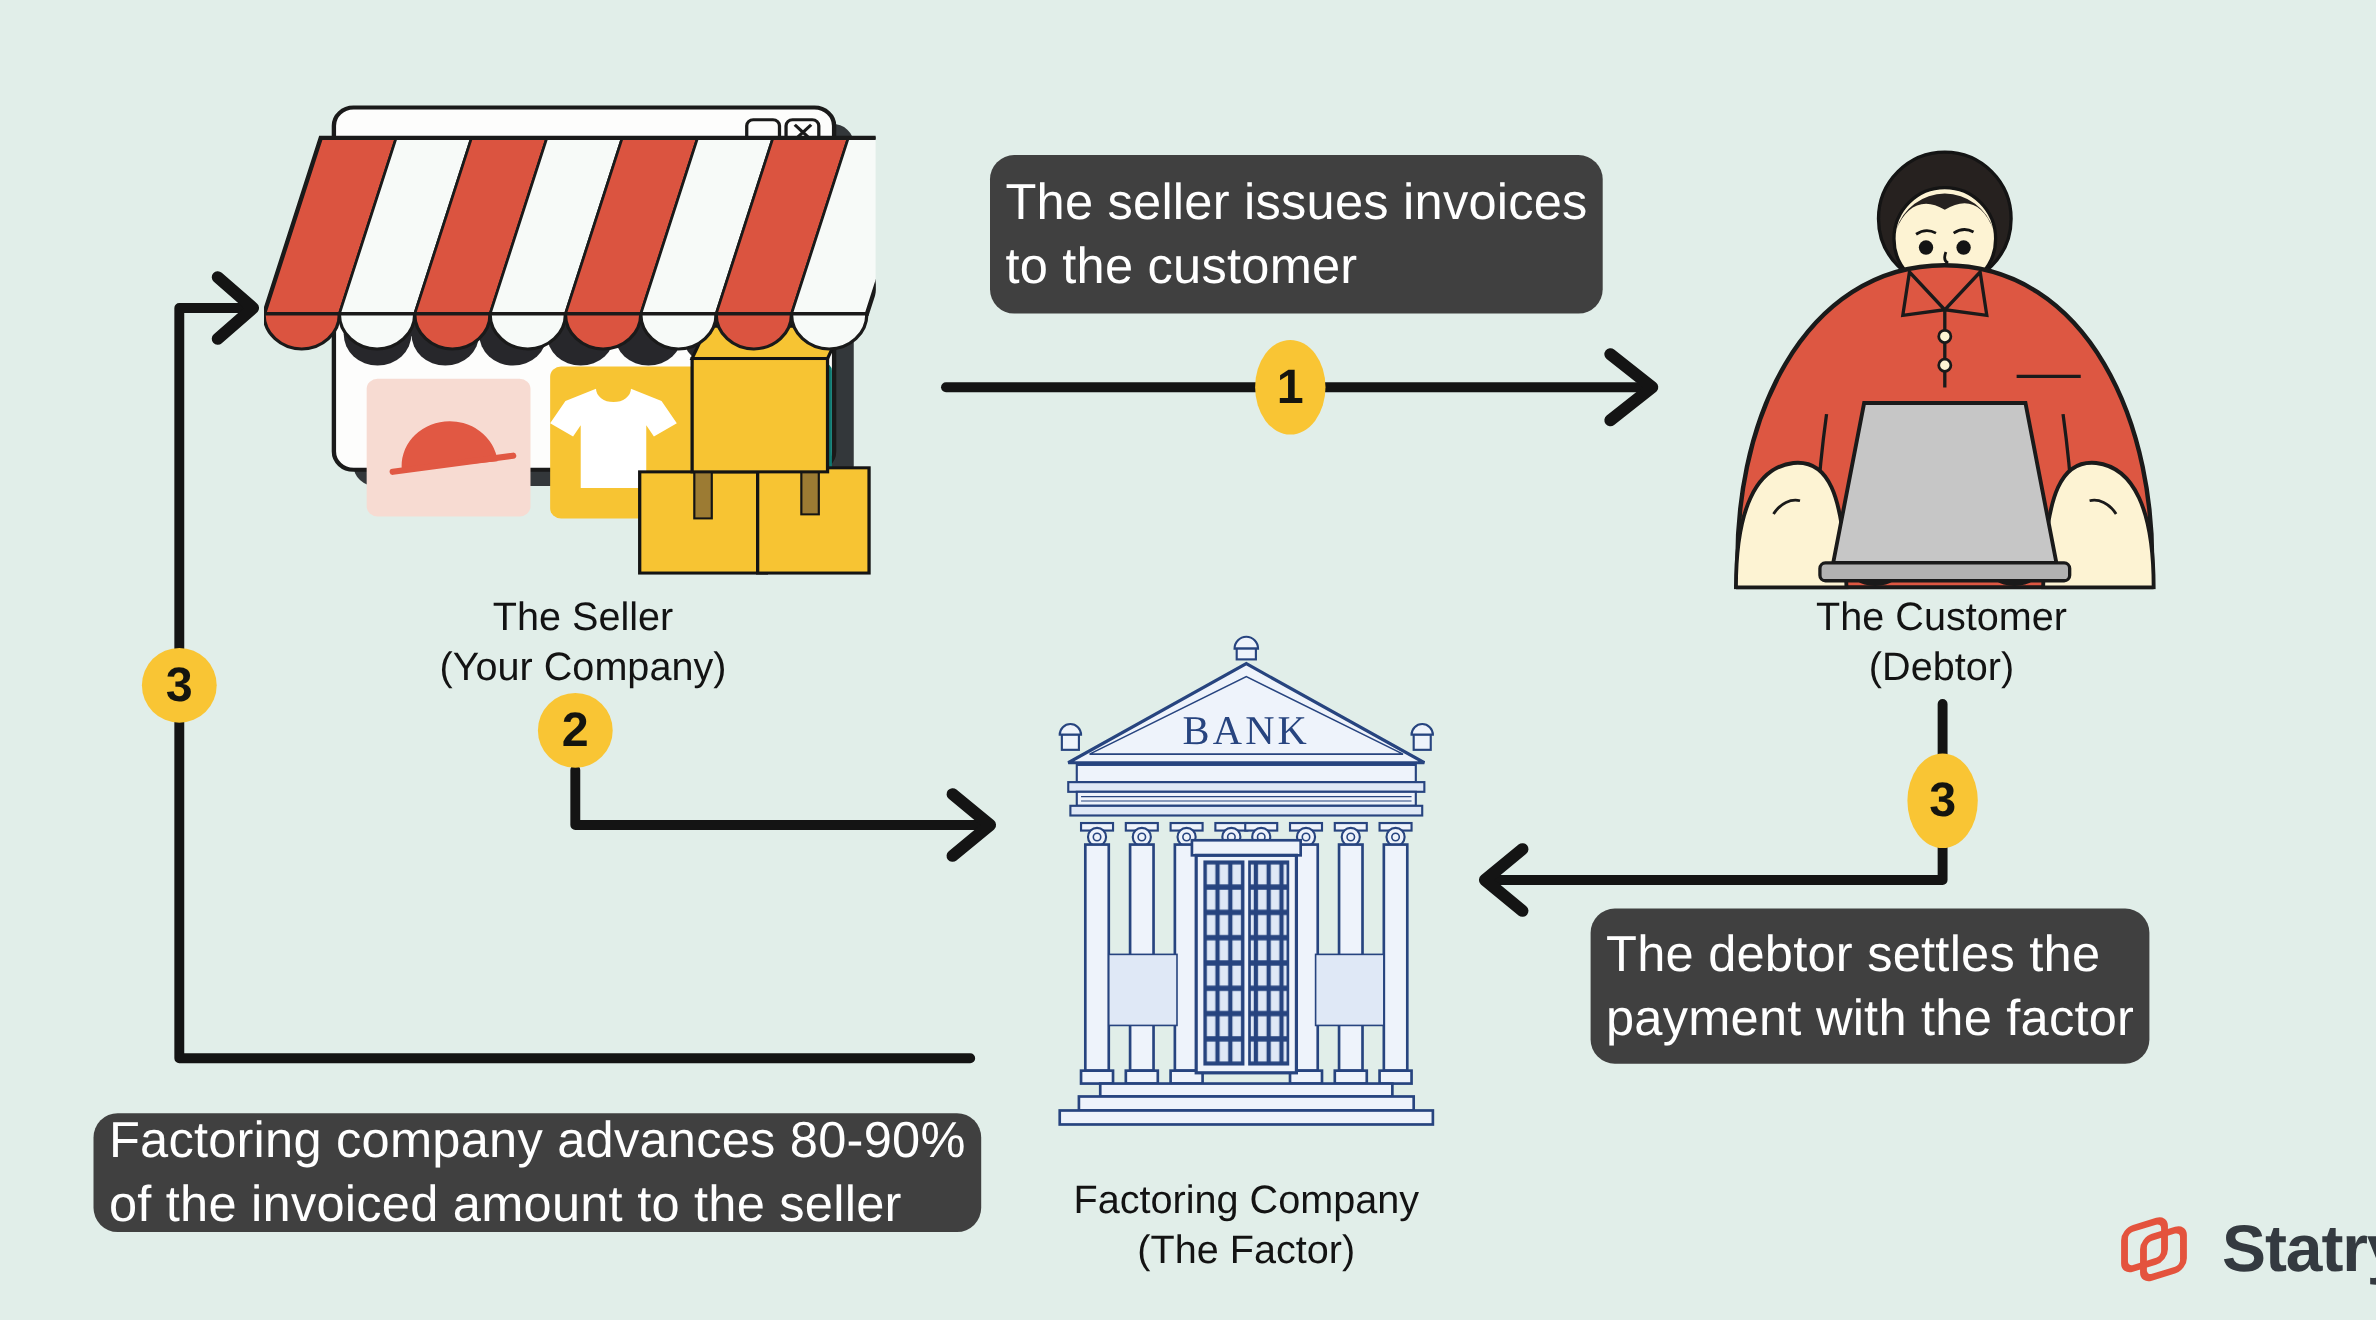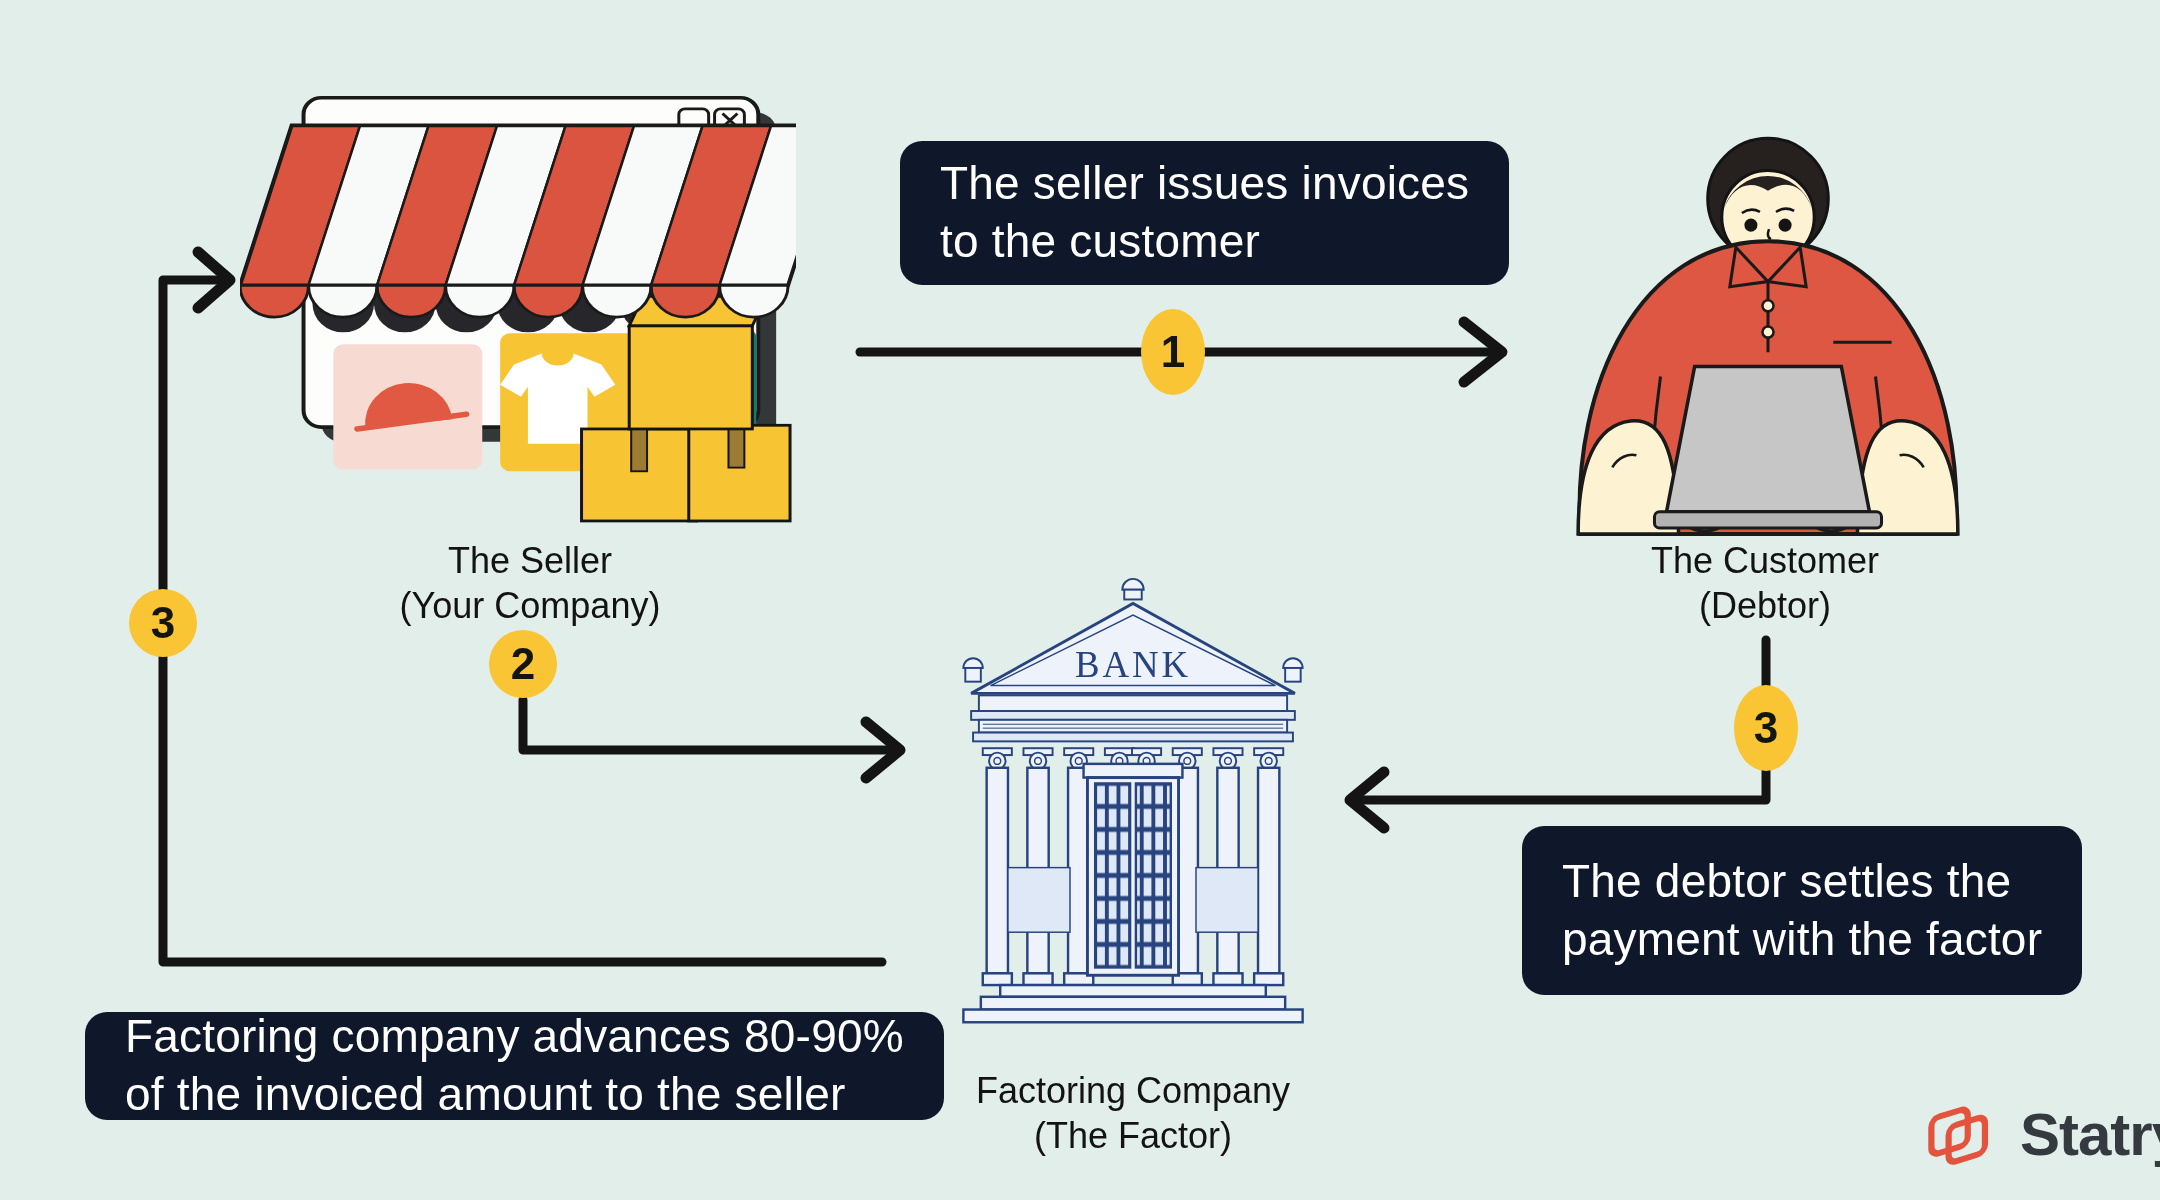--- a/index.html
+++ b/index.html
@@ -16,22 +16,22 @@
   .badge{
     position:absolute;display:flex;align-items:center;justify-content:center;
     background:#f9c534;border-radius:50%;
     font-weight:700;font-size:44px;color:#15150f;line-height:1;
   }
   .badge.round{width:68px;height:68px;}
   .badge.oval{width:64px;height:86px;}
   
   .step-box{
     position:absolute;display:inline-flex;align-items:center;
-    background:#0f172a;color:#ffffff;border-radius:22px;
-    padding:0 40px;font-size:46px;line-height:1.26;font-weight:500;
+    background:#404040;color:#ffffff;border-radius:22px;
+    padding:0 14px;font-size:46px;line-height:1.26;font-weight:500;
     white-space:pre-line;letter-spacing:0.2px;
   }
   
   .entity-label{
     position:absolute;transform:translateX(-50%);
     text-align:center;font-size:36px;line-height:1.25;font-weight:400;
     white-space:pre-line;color:#131313;
   }
   
   .logo{position:absolute;left:1918px;top:1088px;display:flex;align-items:center;gap:14px;}
@@ -268,21 +268,21 @@
 
   <div class="badge oval" style="left:1141px;top:309px;">1</div>
   <div class="badge round" style="left:489px;top:630px;">2</div>
   <div class="badge round" style="left:129px;top:589px;">3</div>
   <div class="badge oval" style="left:1734px;top:685px;">3</div>
 
   <div class="step-box" style="left:900px;top:141px;height:144px;">The seller issues invoices
 to the customer</div>
   <div class="step-box" style="left:85px;top:1012px;height:108px;">Factoring company advances 80-90%
 of the invoiced amount to the seller</div>
-  <div class="step-box" style="left:1522px;top:826px;height:169px;">The debtor settles the
+  <div class="step-box" style="left:1446px;top:826px;height:141px;">The debtor settles the
 payment with the factor</div>
 
   <div class="entity-label" style="left:530px;top:538px;">The Seller
 (Your Company)</div>
   <div class="entity-label" style="left:1765px;top:538px;">The Customer
 (Debtor)</div>
   <div class="entity-label" style="left:1133px;top:1068px;">Factoring Company
 (The Factor)</div>
 
   <div class="logo">

